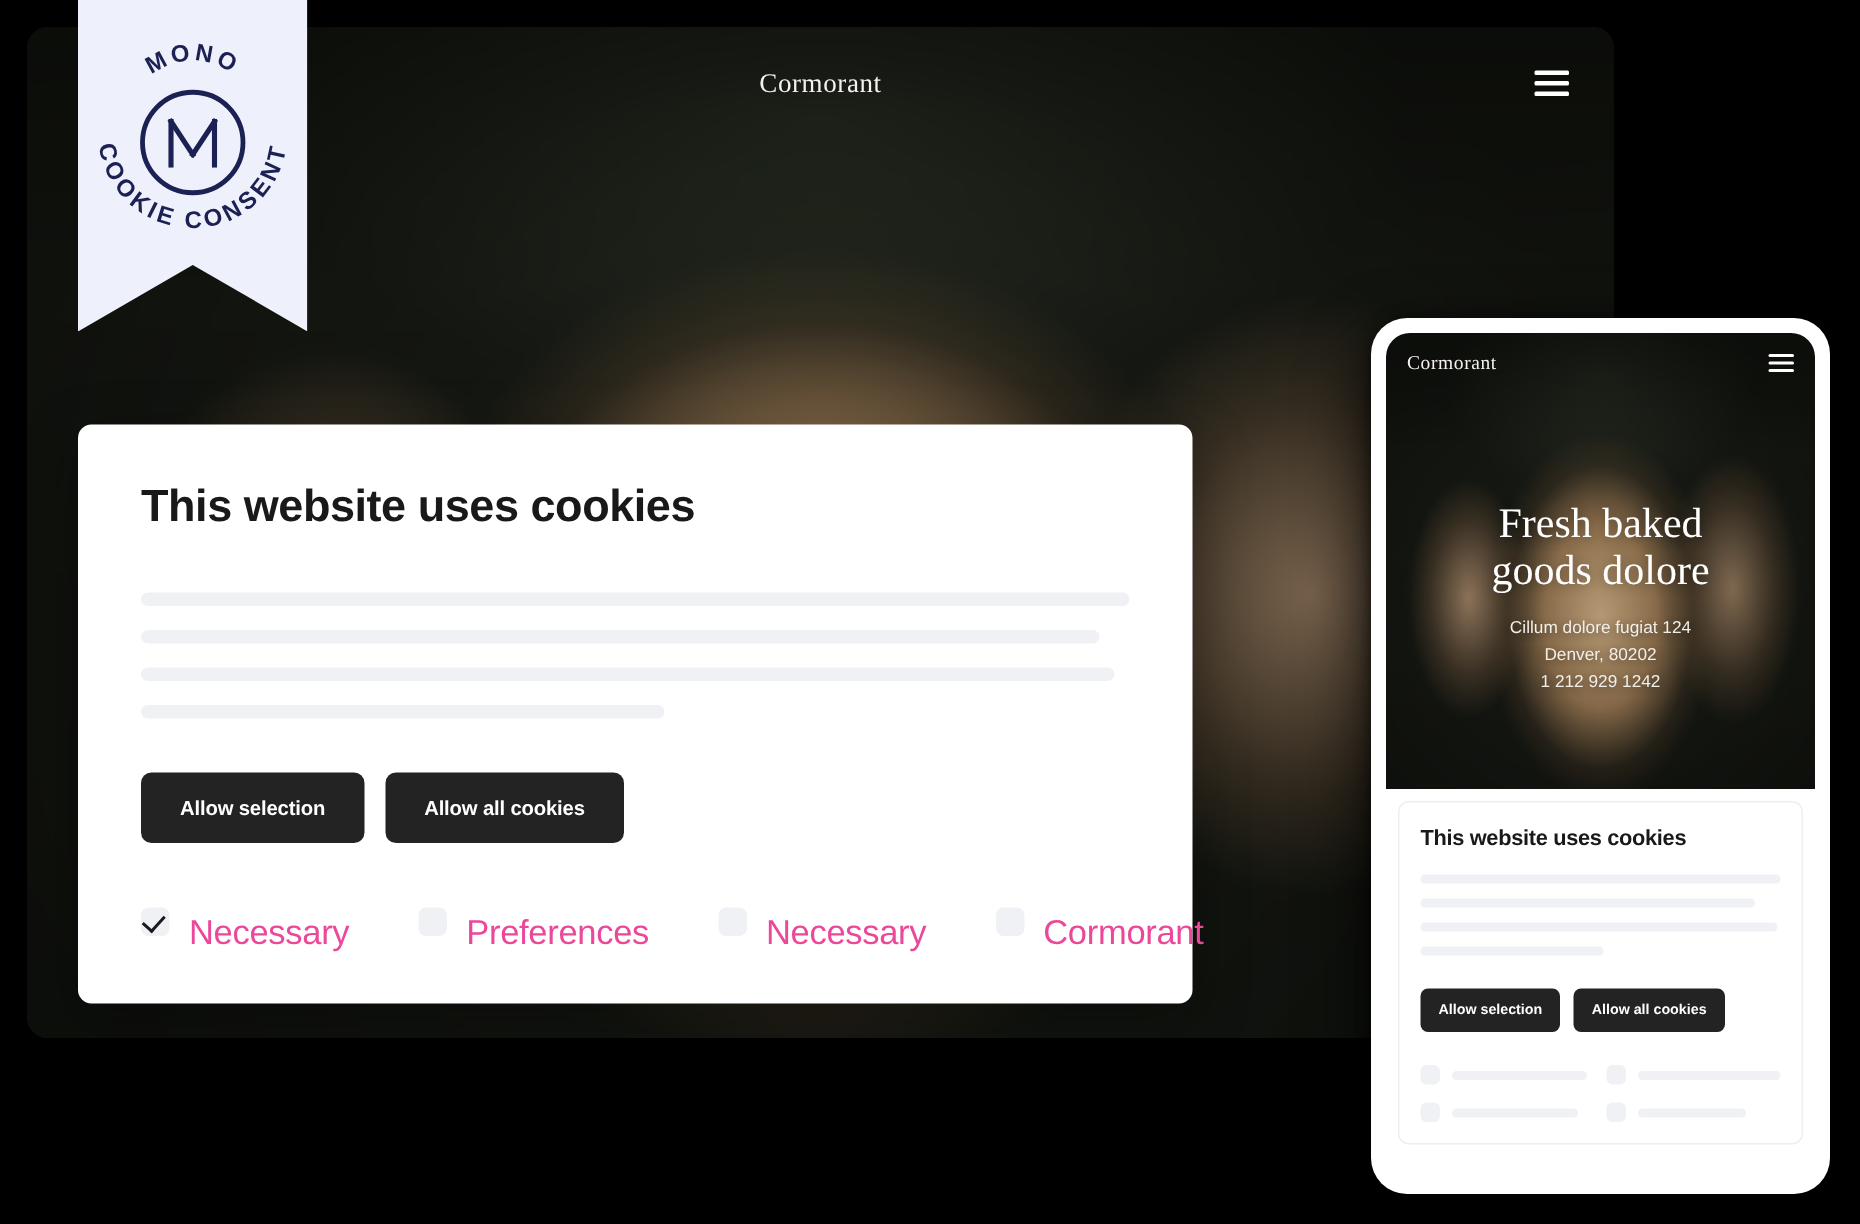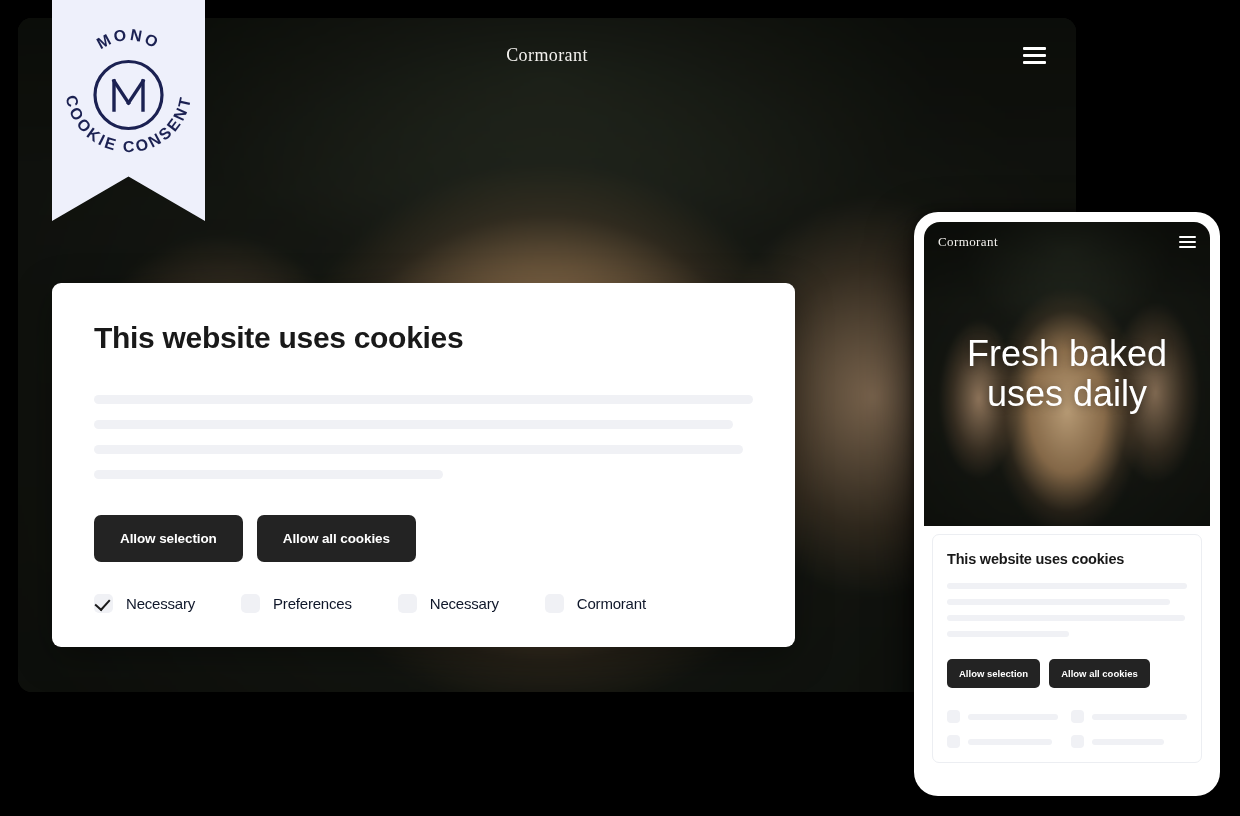--- a/index.html
+++ b/index.html
@@ -129,23 +129,24 @@
   .cb.checked::after {
     content: "";
     position: absolute;
     left: 4px; top: 2px;
     width: 7px; height: 12px;
     border: solid #1a1a1a;
     border-width: 0 2.2px 2.2px 0;
     transform: rotate(42deg);
   }
   .consent-label {
-    font-size: 15px;
-    color: #0f172a;
+    font-size: 23px;
+    color: #ec4899;
     letter-spacing: -0.2px;
+    margin-top: 14px;
   }
 
   
   .ribbon {
     position: absolute;
     left: 52px; top: -1px;
     width: 153px; height: 222px;
     background: #eef0fb;
     clip-path: polygon(0 0, 100% 0, 100% 100%, 50% 80%, 0 100%);
     z-index: 40;
@@ -195,23 +196,23 @@
   .phone-nav .hamburger span { height: 2.4px; }
 
   .phone-hero-text {
     position: absolute;
     left: 0; right: 0; top: 112px;
     text-align: center;
     z-index: 2;
     padding: 0 14px;
   }
   .phone-headline {
-    font-family: Liberation Sans, sans-serif;
+    font-family: Liberation Serif, serif;
     color: #ffffff;
-    font-size: 36px;
+    font-size: 28px;
     line-height: 1.12;
     margin: 0 0 14px 0;
     text-shadow: 0 1px 8px rgba(0,0,0,0.35);
   }
   .phone-addr {
     color: #f2efe9;
     font-size: 11.5px;
     line-height: 1.56;
     text-shadow: 0 1px 6px rgba(0,0,0,0.45);
   }
@@ -346,21 +347,26 @@
           <div class="hamburger">
             <span></span>
             <span></span>
             <span></span>
           </div>
         </div>
 
         <div class="phone-hero-text">
           <div class="phone-headline">
             <div>Fresh baked</div>
-            <div>uses daily</div>
+            <div>goods dolore</div>
+          </div>
+          <div class="phone-addr">
+            <div>Cillum dolore fugiat 124</div>
+            <div>Denver, 80202</div>
+            <div>1 212 929 1242</div>
           </div>
         </div>
       </div>
 
       <div class="phone-banner">
         <div class="phone-banner-title">This website uses cookies</div>
 
         <div>
           <div class="sk" style="width:100%"></div>
           <div class="sk" style="width:93%"></div>

